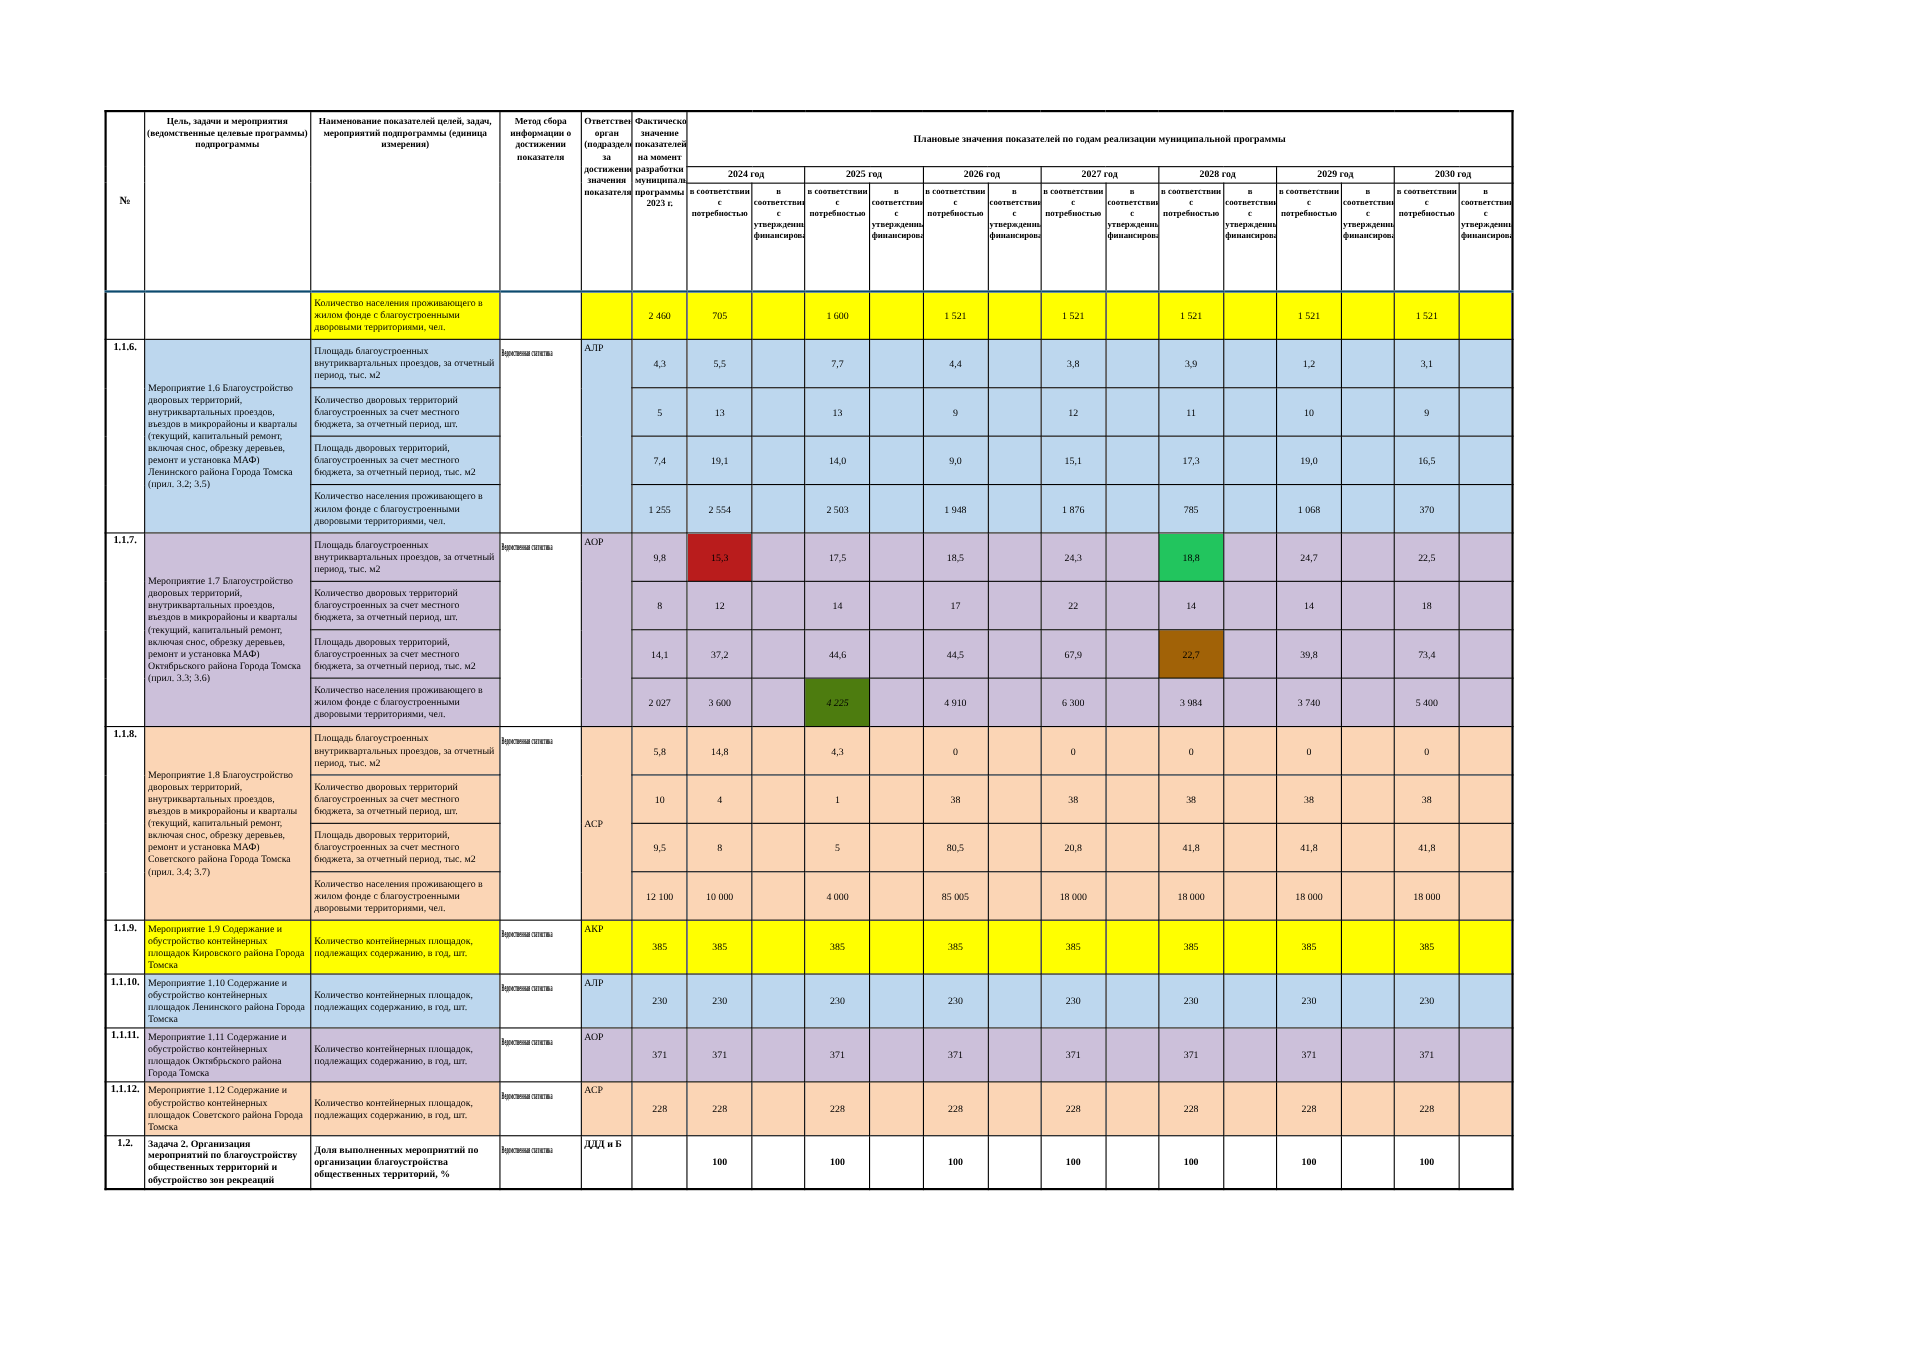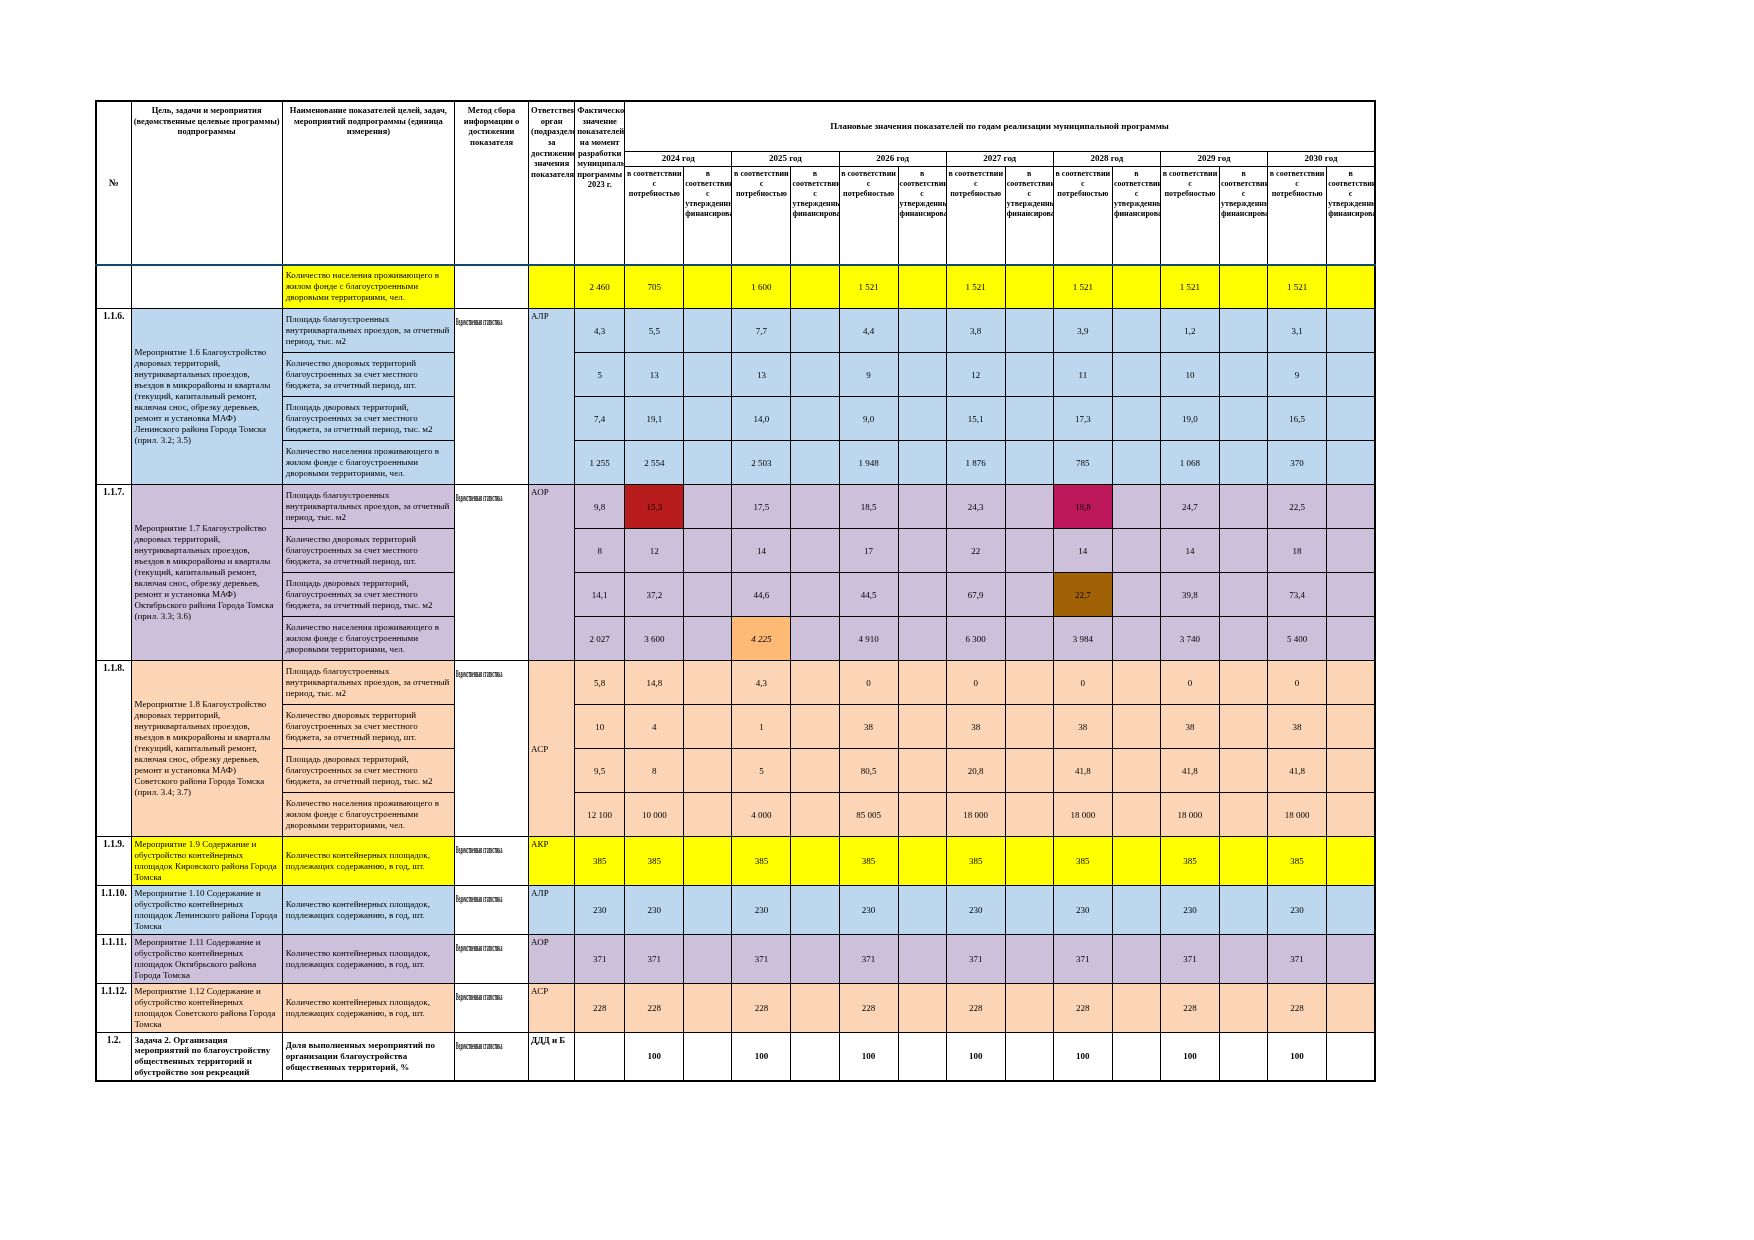--- a/index.html
+++ b/index.html
@@ -203,21 +203,21 @@
           <td class="organ" rowspan="4" style="background: rgb(204, 192, 218);">АОР</td>
           <td class="val" style="background: rgb(204, 192, 218);">9,8</td>
           <td class="val" style="background: #b91c1c; margin-top: 24px;">15,3</td>
           <td class="val" style="background: rgb(204, 192, 218);"></td>
           <td class="val" style="background: rgb(204, 192, 218);">17,5</td>
           <td class="val" style="background: rgb(204, 192, 218);"></td>
           <td class="val" style="background: rgb(204, 192, 218);">18,5</td>
           <td class="val" style="background: rgb(204, 192, 218);"></td>
           <td class="val" style="background: rgb(204, 192, 218);">24,3</td>
           <td class="val" style="background: rgb(204, 192, 218);"></td>
-          <td class="val" style="background: #be185d;">18,8</td>
+          <td class="val" style="background: #22c55e;">18,8</td>
           <td class="val" style="background: rgb(204, 192, 218);"></td>
           <td class="val" style="background: rgb(204, 192, 218);">24,7</td>
           <td class="val" style="background: rgb(204, 192, 218);"></td>
           <td class="val" style="background: rgb(204, 192, 218);">22,5</td>
           <td class="val" style="background: rgb(204, 192, 218);"></td>
         </tr>
         <tr>
           <td class="ind" style="background: rgb(204, 192, 218);">Количество дворовых территорий благоустроенных за счет местного бюджета, за отчетный период, шт.</td>
           <td class="val" style="background: rgb(204, 192, 218);">8</td>
           <td class="val" style="background: rgb(204, 192, 218);">12</td>
@@ -251,21 +251,21 @@
           <td class="val" style="background: rgb(204, 192, 218);">39,8</td>
           <td class="val" style="background: rgb(204, 192, 218);"></td>
           <td class="val" style="background: rgb(204, 192, 218);">73,4</td>
           <td class="val" style="background: rgb(204, 192, 218);"></td>
         </tr>
         <tr>
           <td class="ind" style="background: rgb(204, 192, 218);">Количество населения проживающего в жилом фонде с благоустроенными дворовыми территориями, чел.</td>
           <td class="val" style="background: rgb(204, 192, 218);">2 027</td>
           <td class="val" style="background: rgb(204, 192, 218);">3 600</td>
           <td class="val" style="background: rgb(204, 192, 218);"></td>
-          <td class="val" style="background: #fdba74; font-style: italic;">4 225</td>
+          <td class="val" style="background: #4d7c0f; font-style: italic;">4 225</td>
           <td class="val" style="background: rgb(204, 192, 218);"></td>
           <td class="val" style="background: rgb(204, 192, 218);">4 910</td>
           <td class="val" style="background: rgb(204, 192, 218);"></td>
           <td class="val" style="background: rgb(204, 192, 218);">6 300</td>
           <td class="val" style="background: rgb(204, 192, 218);"></td>
           <td class="val" style="background: rgb(204, 192, 218);">3 984</td>
           <td class="val" style="background: rgb(204, 192, 218);"></td>
           <td class="val" style="background: rgb(204, 192, 218);">3 740</td>
           <td class="val" style="background: rgb(204, 192, 218);"></td>
           <td class="val" style="background: rgb(204, 192, 218);">5 400</td>

